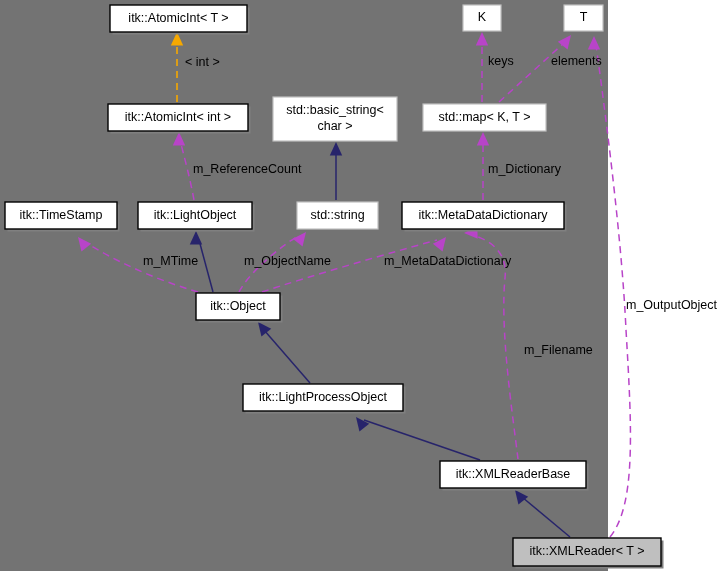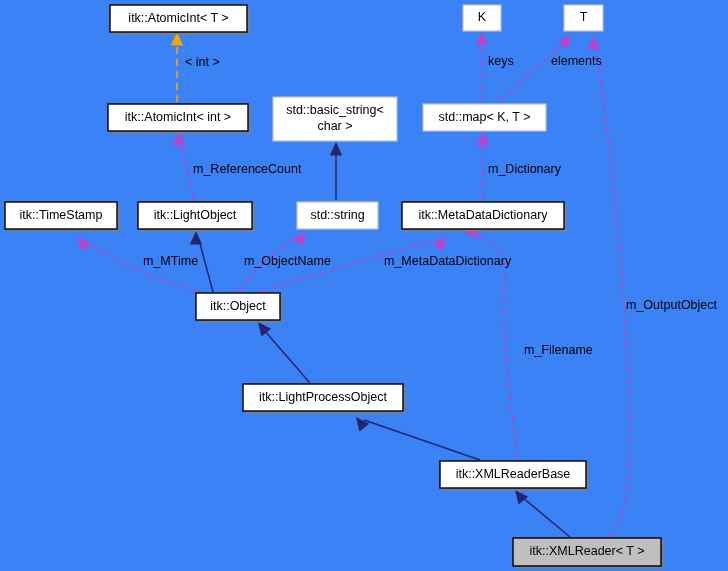--- a/index.html
+++ b/index.html
@@ -9,23 +9,23 @@
     background: #ffffff;
   }
   body {
     width: 728px;
     height: 571px;
     overflow: hidden;
     font-family: "Liberation Sans", sans-serif;
   }
   #diagram-root {
     position: relative;
-    width: 728px;
+    width: 608px;
     height: 571px;
-    background: #3b82f6;
+    background: #737373;
     text-decoration: underline;
   }
   svg#uml-canvas {
     display: block;
     width: 728px;
     height: 571px;
   }
   .node-box {
     stroke-width: 1;
   }

